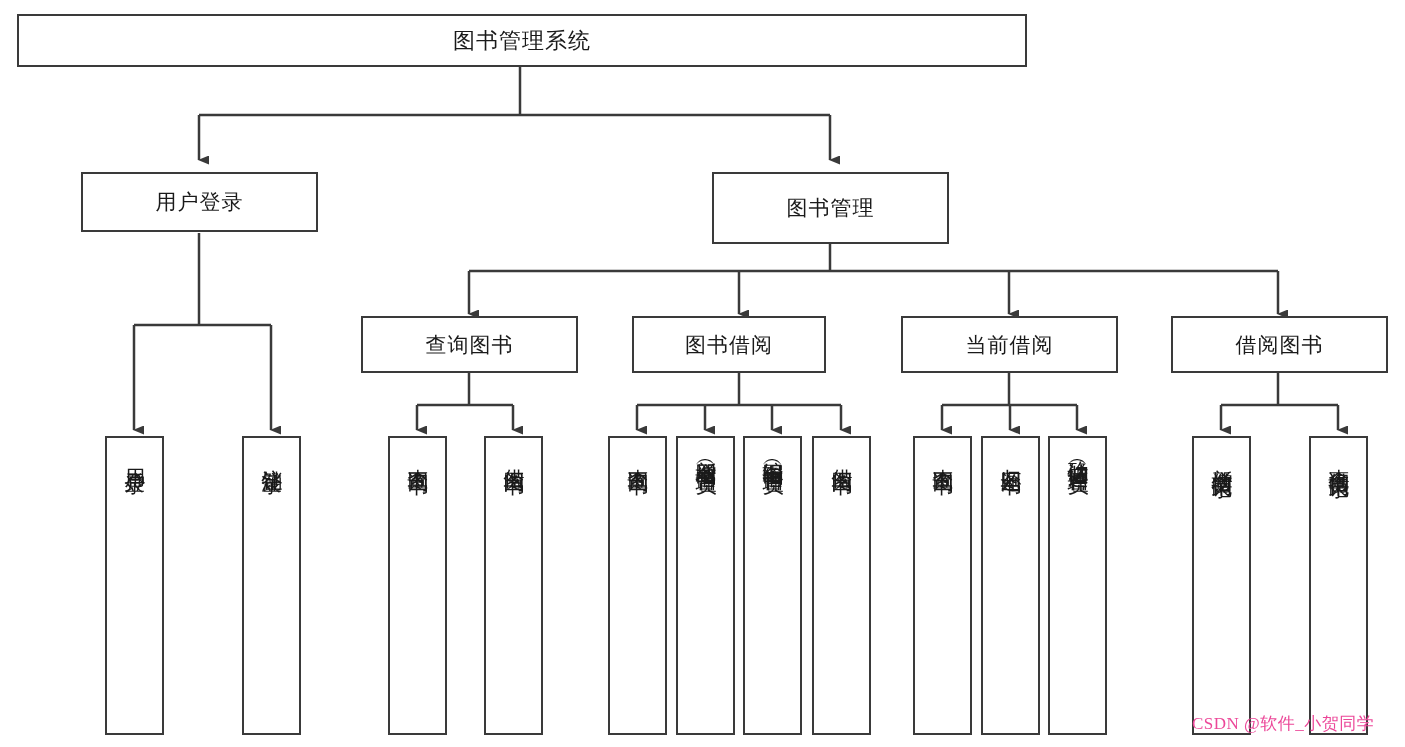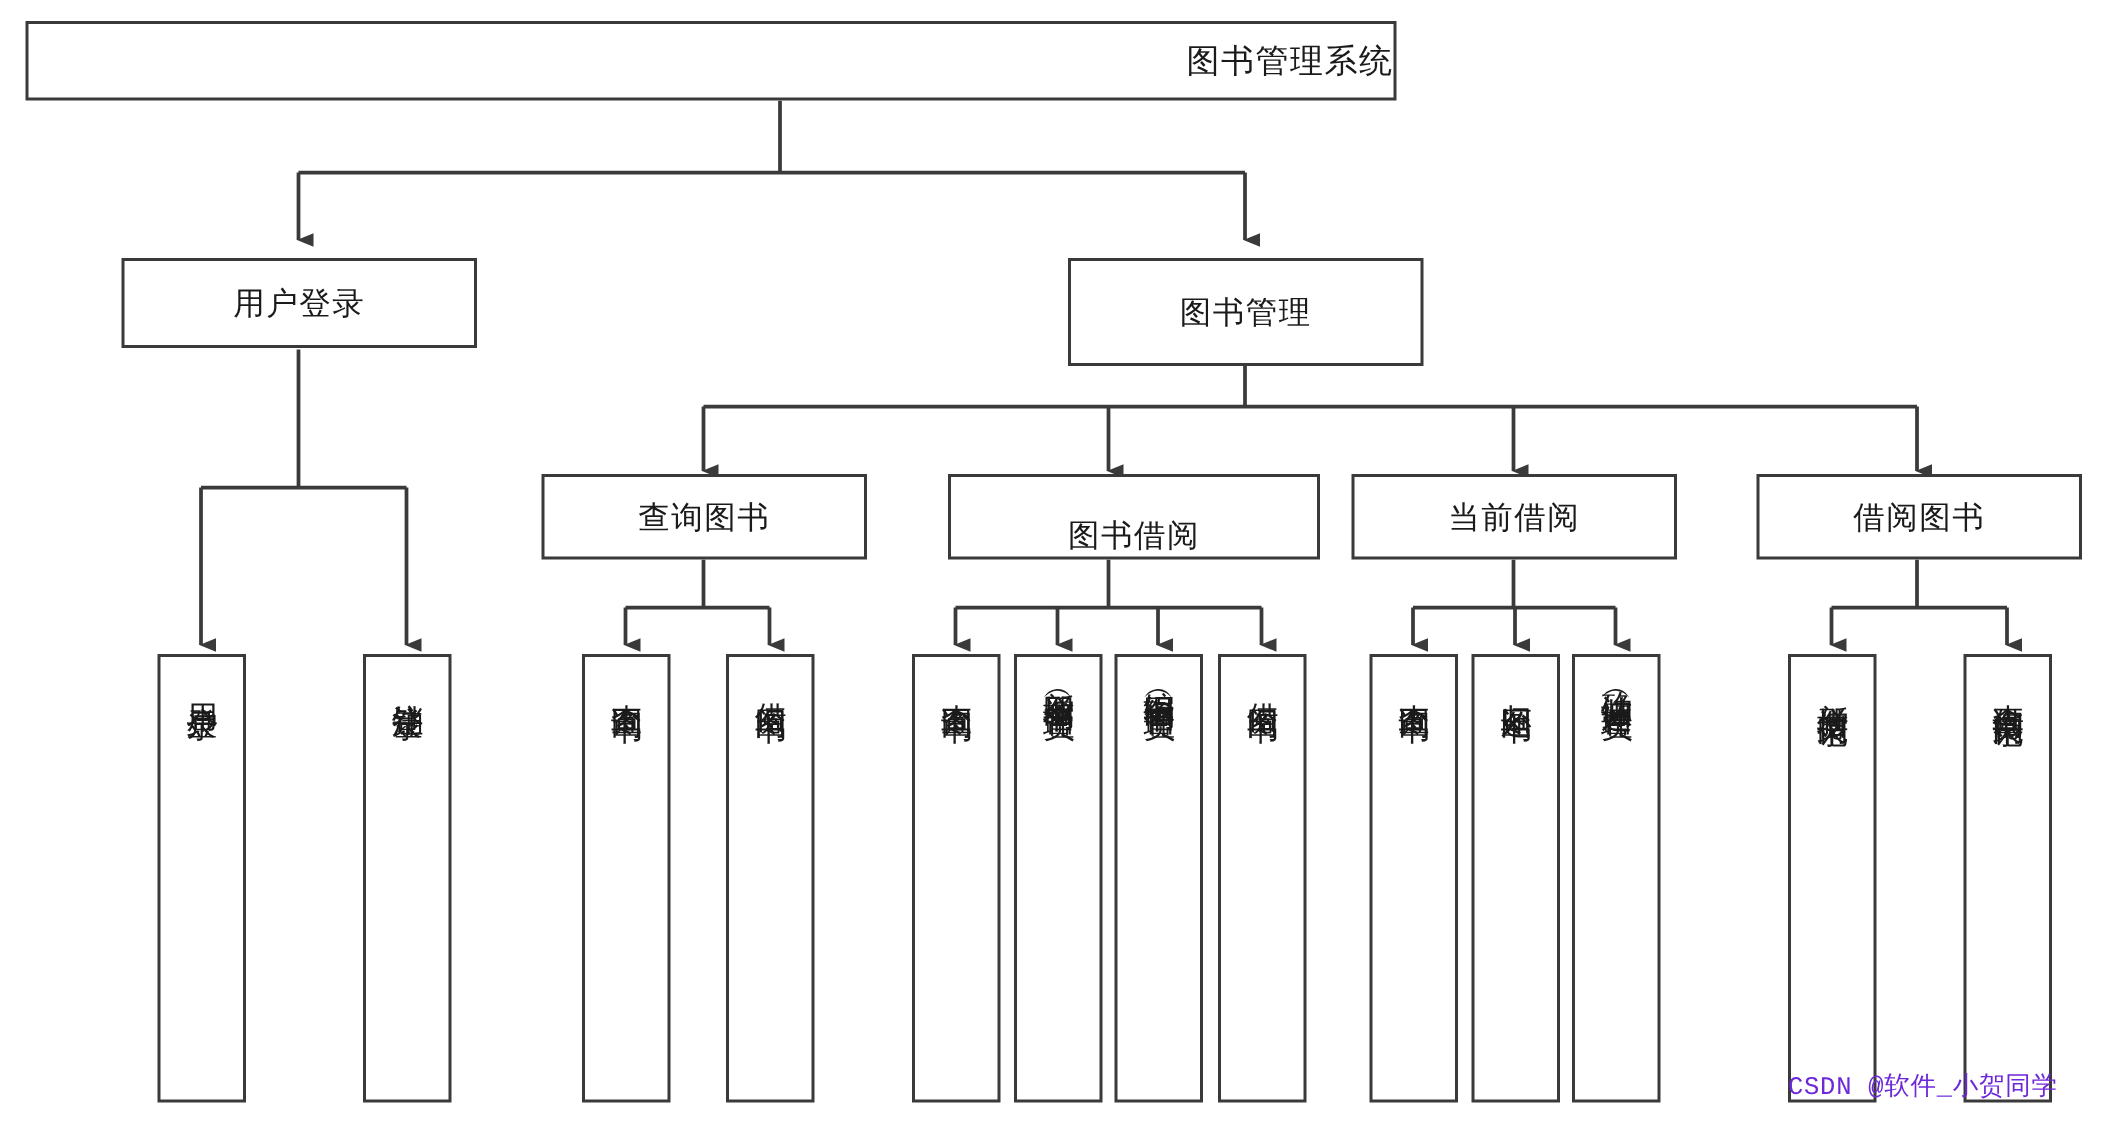--- a/index.html
+++ b/index.html
@@ -53,24 +53,24 @@
     text-orientation: upright;
     font-size: 21px;
     line-height: 1.18;
     letter-spacing: 2px;
     white-space: nowrap;
     color: #1a1a1a;
   }
   .watermark {
     position: absolute;
     font-size: 17px;
-    color: #6d28d9;
+    color: #ec4899;
     letter-spacing: 0.5px;
     white-space: nowrap;
-    font-family: Liberation Mono, monospace;
+    font-family: Liberation Serif, serif;
   }
 </style>
 </head>
 <body>
 
 <div id="canvas-wrap">
 
   <svg class="diagram-svg" viewBox="0 0 1405 747" xmlns="http://www.w3.org/2000/svg">
     <defs>
       <marker id="arrowhead" markerWidth="9" markerHeight="11" refX="4.5" refY="10" orient="auto" markerUnits="userSpaceOnUse">
@@ -115,37 +115,37 @@
       <path d="M 1077 405 L 1077 430" marker-end="url(#arrowhead)"></path>
 
       <path d="M 1278 373 L 1278 405"></path>
       <path d="M 1221 405 L 1338 405"></path>
       <path d="M 1221 405 L 1221 430" marker-end="url(#arrowhead)"></path>
       <path d="M 1338 405 L 1338 430" marker-end="url(#arrowhead)"></path>
 
     </g>
   </svg>
 
-  <div class="node-box horizontal root" style="left:17px; top:14px; width:914px; height:53px;justify-content:flex-end;">
+  <div class="node-box horizontal root" style="left:17px; top:14px; width:1010px; height:53px;">
     <span>图书管理系统</span>
   </div>
 
   <div class="node-box horizontal" style="left:81px; top:172px; width:237px; height:60px;">
     <span>用户登录</span>
   </div>
 
   <div class="node-box horizontal" style="left:712px; top:172px; width:237px; height:72px;">
     <span>图书管理</span>
   </div>
 
   <div class="node-box horizontal" style="left:361px; top:316px; width:217px; height:57px;">
     <span>查询图书</span>
   </div>
 
-  <div class="node-box horizontal" style="left:632px; top:316px; width:248px; height:57px;align-items:flex-end;">
+  <div class="node-box horizontal" style="left:632px; top:316px; width:194px; height:57px;">
     <span>图书借阅</span>
   </div>
 
   <div class="node-box horizontal" style="left:901px; top:316px; width:217px; height:57px;">
     <span>当前借阅</span>
   </div>
 
   <div class="node-box horizontal" style="left:1171px; top:316px; width:217px; height:57px;">
     <span>借阅图书</span>
   </div>

